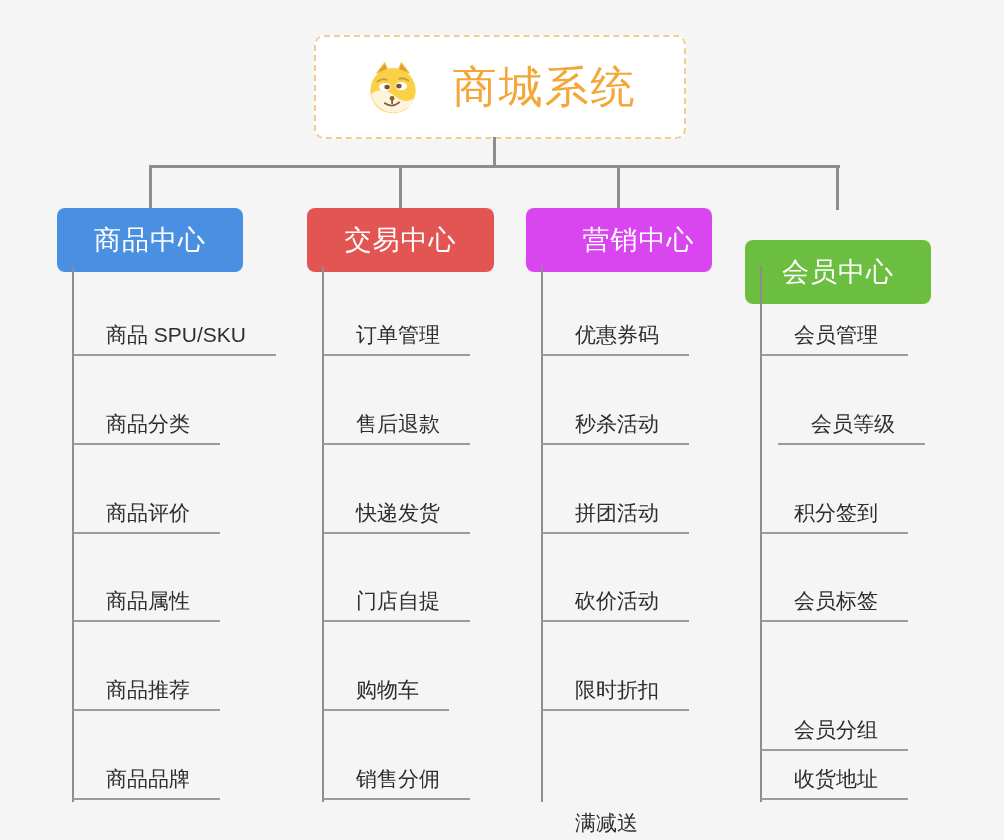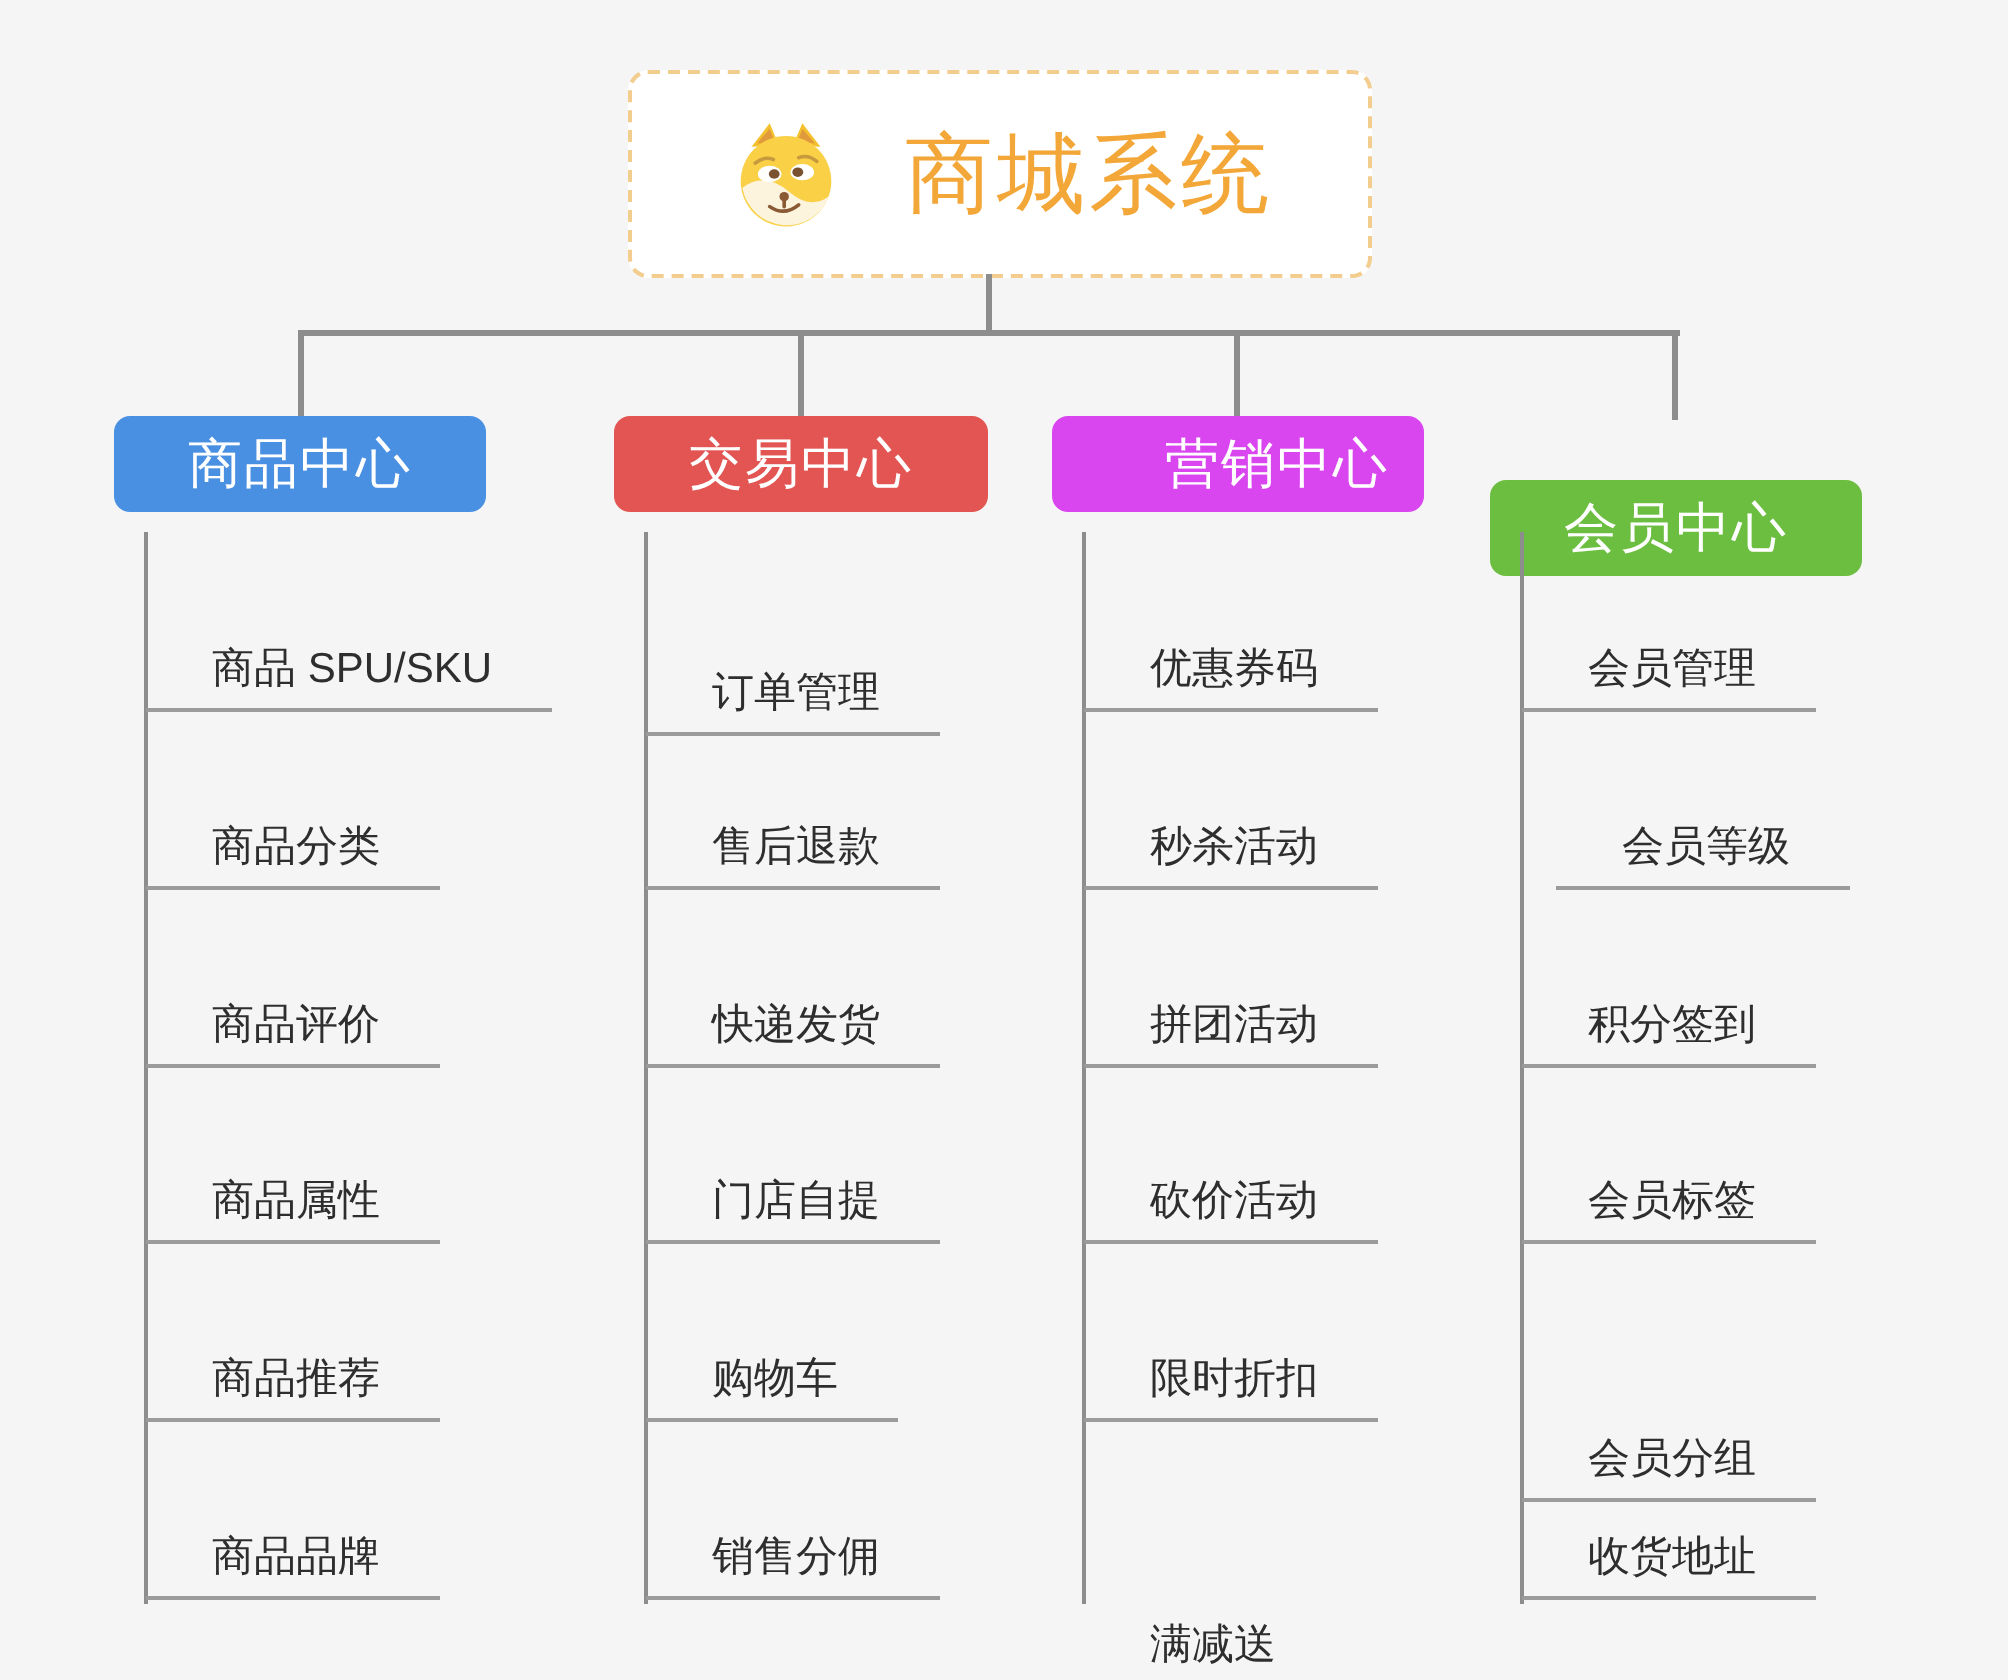--- a/index.html
+++ b/index.html
@@ -33,21 +33,21 @@
     letter-spacing: 2px;
     font-weight: 400;
   }
   .doge { width: 58px; height: 58px; display:block; }
   
   .line { position: absolute; background: #8d8d8d; }
   
   .branch-node {
     position: absolute;
     top: 208px;
-    height: 48px;
+    height: 64px;
     border-radius: 8px;
     color: #ffffff;
     font-size: 27px;
     letter-spacing: 1px;
     display: flex;
     align-items: center;
     justify-content: center;
     cursor: default;
   }
   .bn-0 { left: 57px;  width: 186px; }
@@ -107,21 +107,21 @@
   <div class="line" style="left:541px; top:266px; width:2px; height:536px;"></div>
   <div class="line" style="left:760px; top:266px; width:2px; height:536px;"></div>
 
   <div class="leaf" style="left:73px; top:320px;">商品 SPU/SKU</div>
   <div class="leaf" style="left:73px; top:409px;">商品分类</div>
   <div class="leaf" style="left:73px; top:498px;">商品评价</div>
   <div class="leaf" style="left:73px; top:586px;">商品属性</div>
   <div class="leaf" style="left:73px; top:675px;">商品推荐</div>
   <div class="leaf" style="left:73px; top:764px;">商品品牌</div>
 
-  <div class="leaf" style="left:323px; top:320px;margin-top:12px;">订单管理</div>
+  <div class="leaf" style="left:323px; top:320px;">订单管理</div>
   <div class="leaf" style="left:323px; top:409px;">售后退款</div>
   <div class="leaf" style="left:323px; top:498px;">快递发货</div>
   <div class="leaf" style="left:323px; top:586px;">门店自提</div>
   <div class="leaf" style="left:323px; top:675px;">购物车</div>
   <div class="leaf" style="left:323px; top:764px;">销售分佣</div>
 
   <div class="leaf" style="left:542px; top:320px;">优惠券码</div>
   <div class="leaf" style="left:542px; top:409px;">秒杀活动</div>
   <div class="leaf" style="left:542px; top:498px;">拼团活动</div>
   <div class="leaf" style="left:542px; top:586px;">砍价活动</div>

